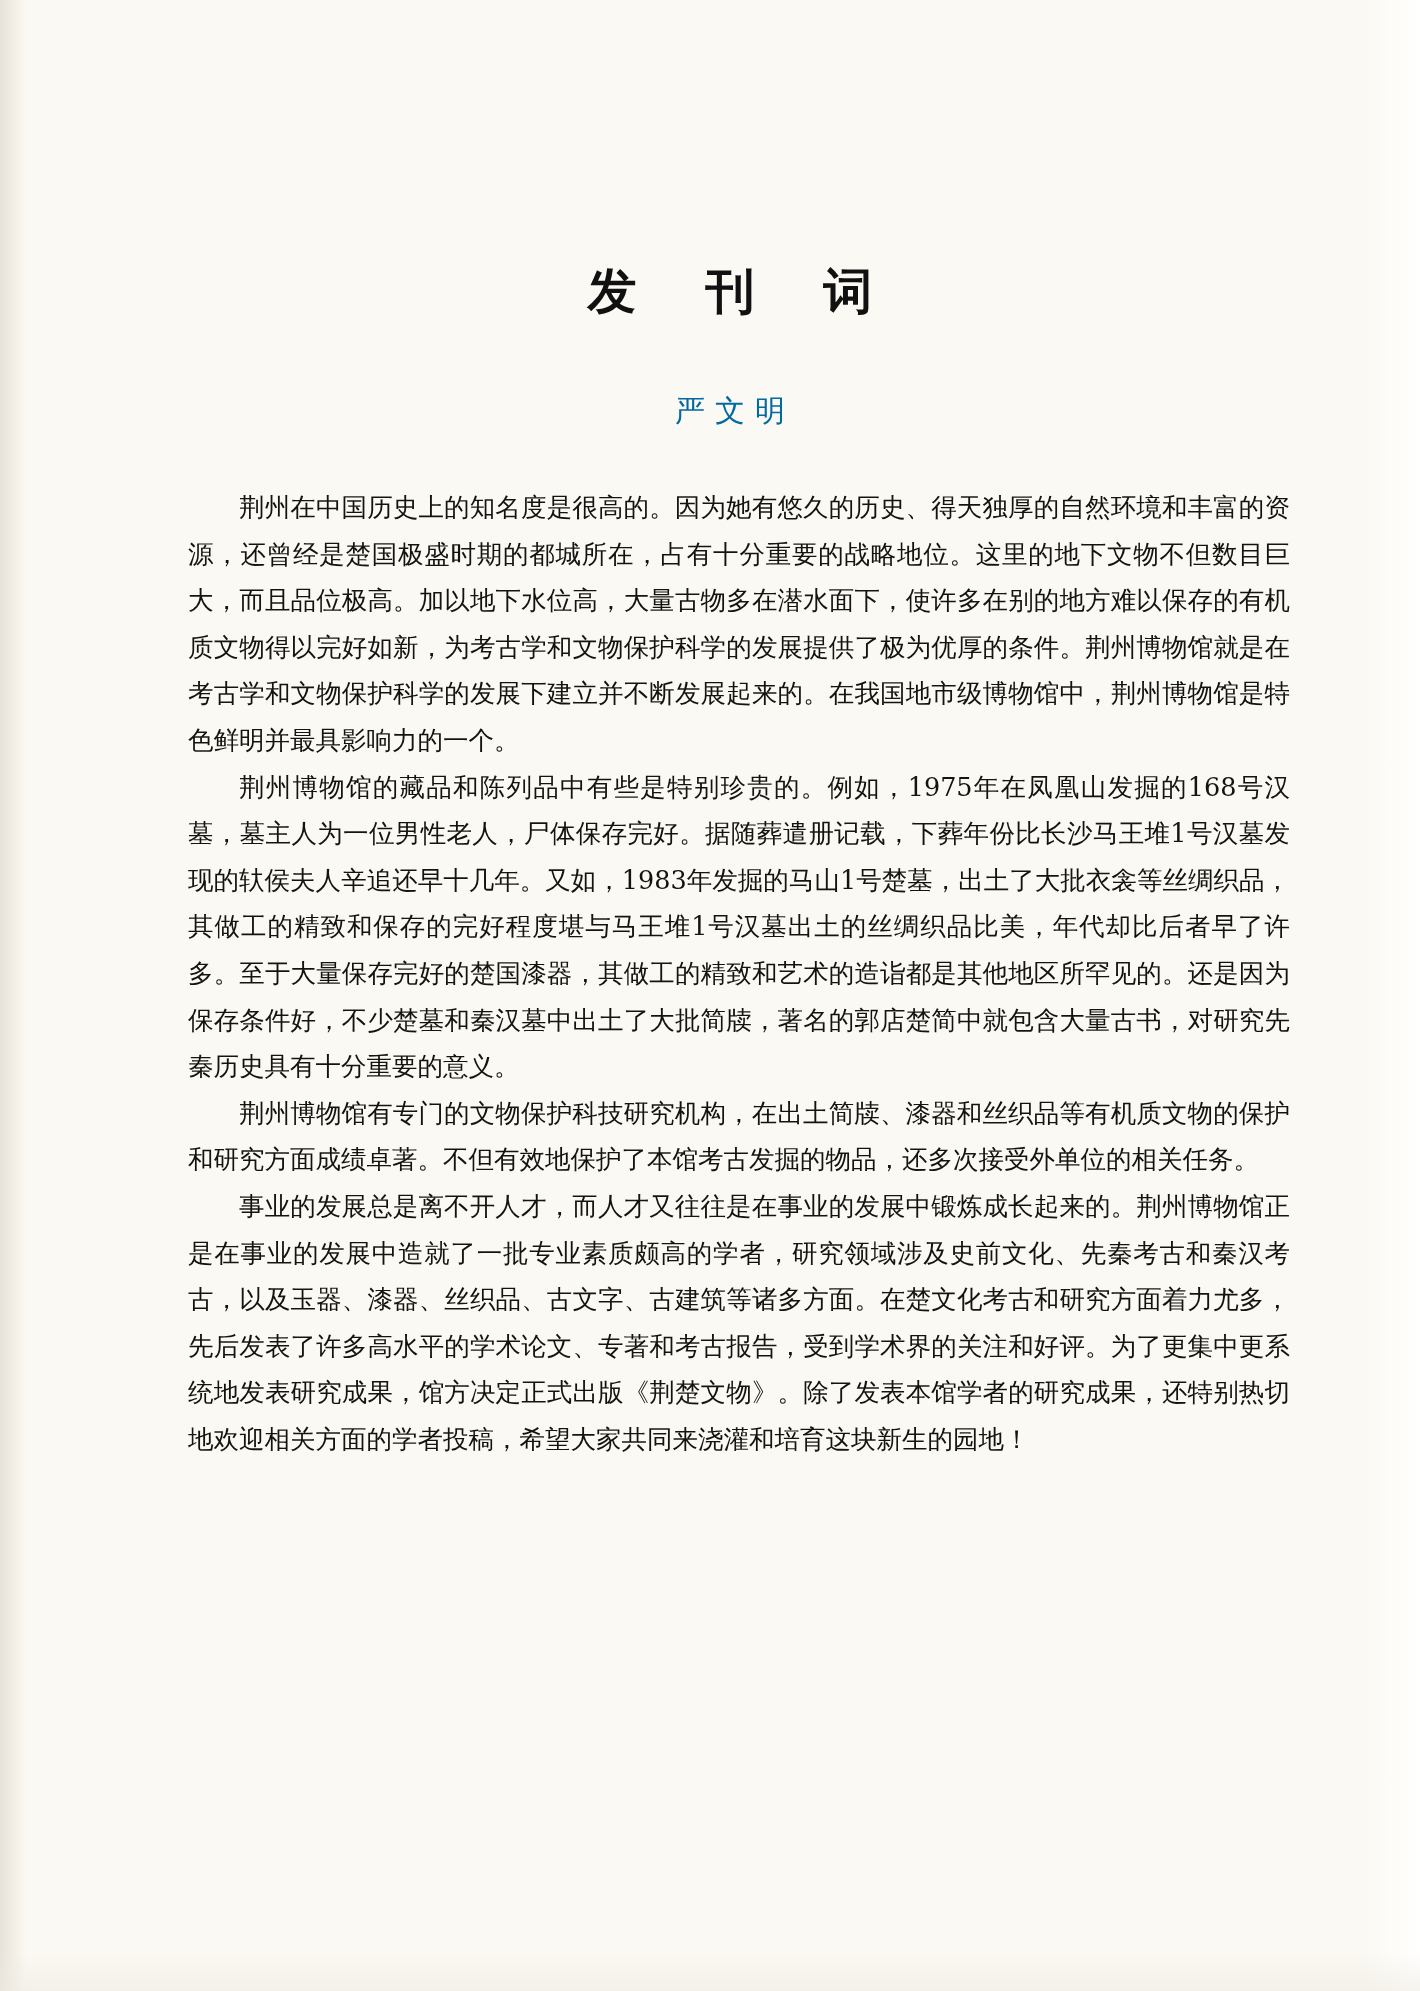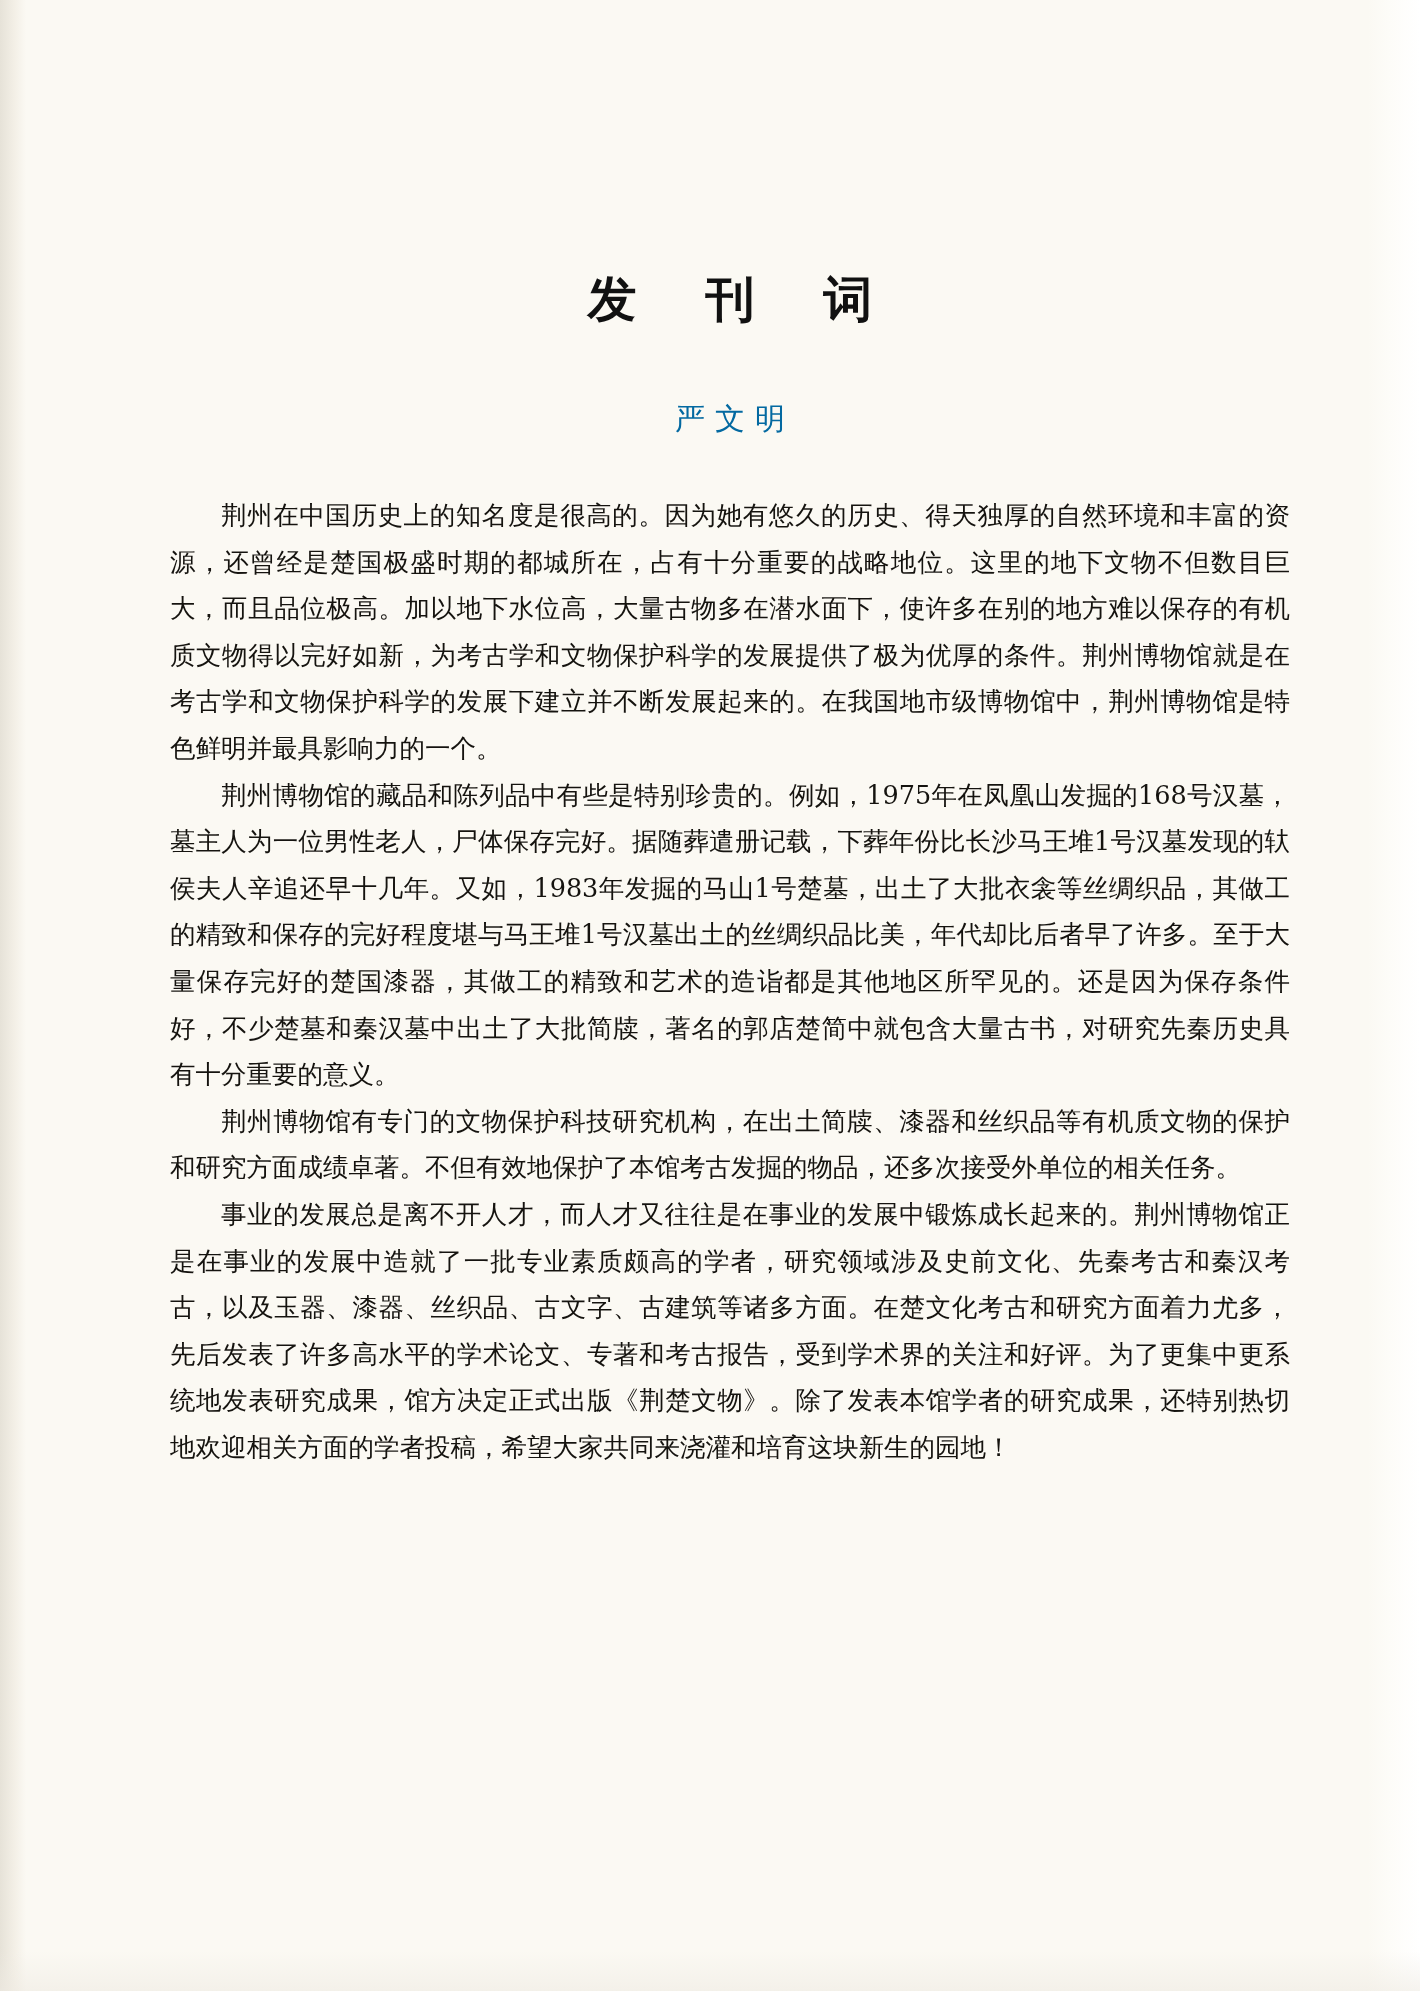--- a/index.html
+++ b/index.html
@@ -43,21 +43,21 @@
     left: 0;
     bottom: 0;
     width: 100%;
     height: 40px;
     background: linear-gradient(to bottom, rgba(251,249,243,0) 0%, rgba(238,234,226,0.55) 100%);
   }
 
   .content {
     position: absolute;
     left: 170px;
-    top: 12px;
+    top: 4px;
     width: 1120px;
     height: 1661px;
   }
 
   .doc-title {
     margin-top: 255px;
     text-align: center;
     font-size: 49px;
     font-weight: bold;
     letter-spacing: 26px;
@@ -75,20 +75,21 @@
     color: #0369a1;
   }
 
   .body-text {
     margin-top: 52px;
     font-size: 25.5px;
     line-height: 46.6px;
     color: #15130f;
     text-align: justify;
     text-justify: inter-character;
+    margin-left: 18px;
   }
   .body-text p {
     margin: 0;
     text-indent: 2em;
   }
 
   .doc-date {
     margin-top: 52px;
     text-align: right;
     padding-right: 32px;

